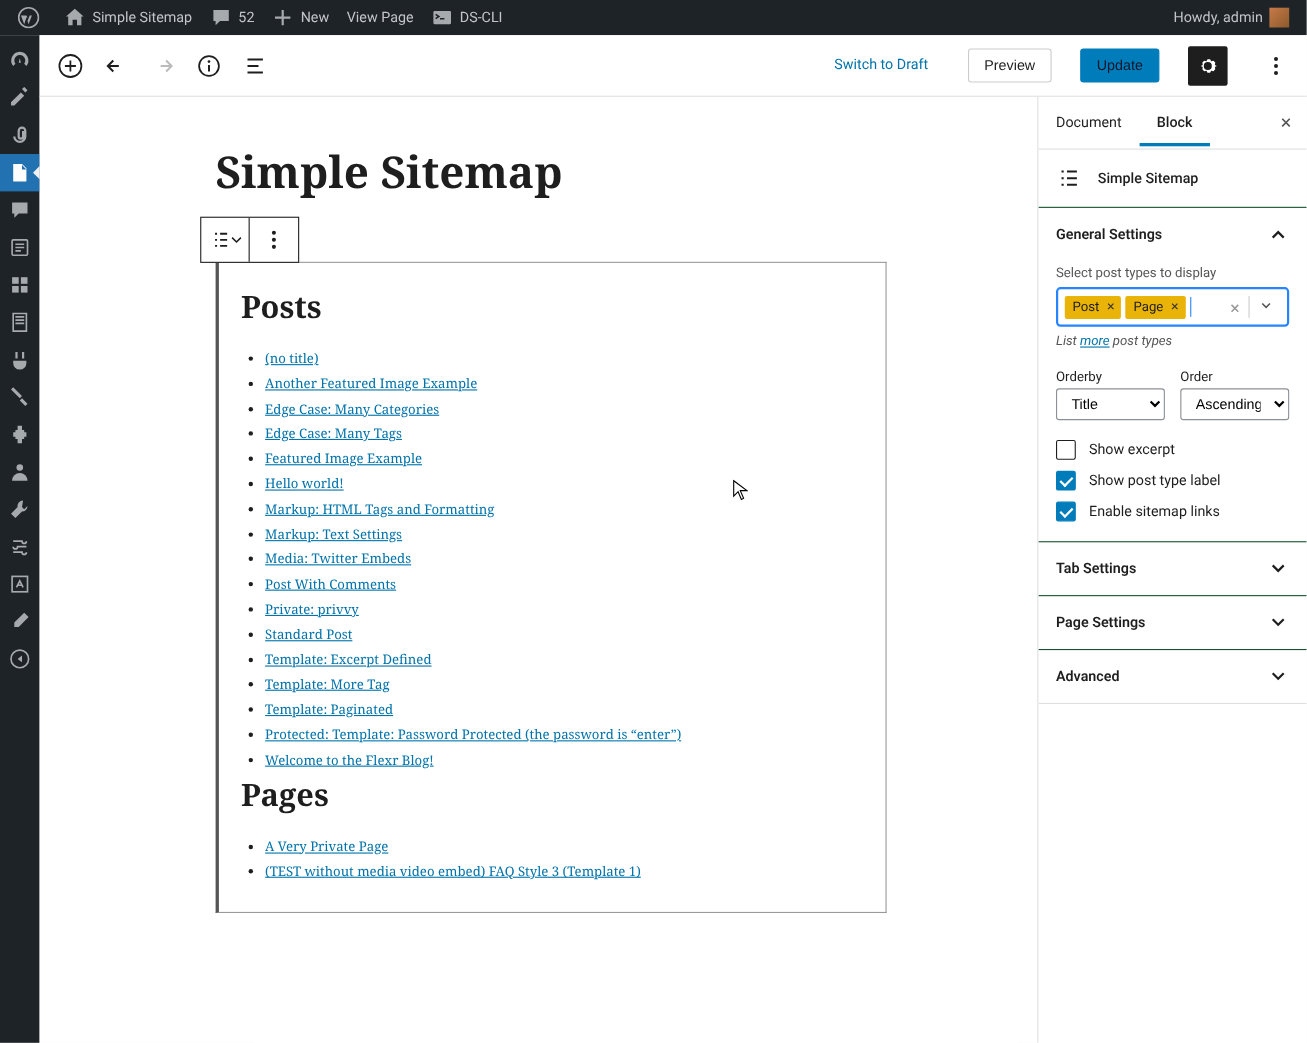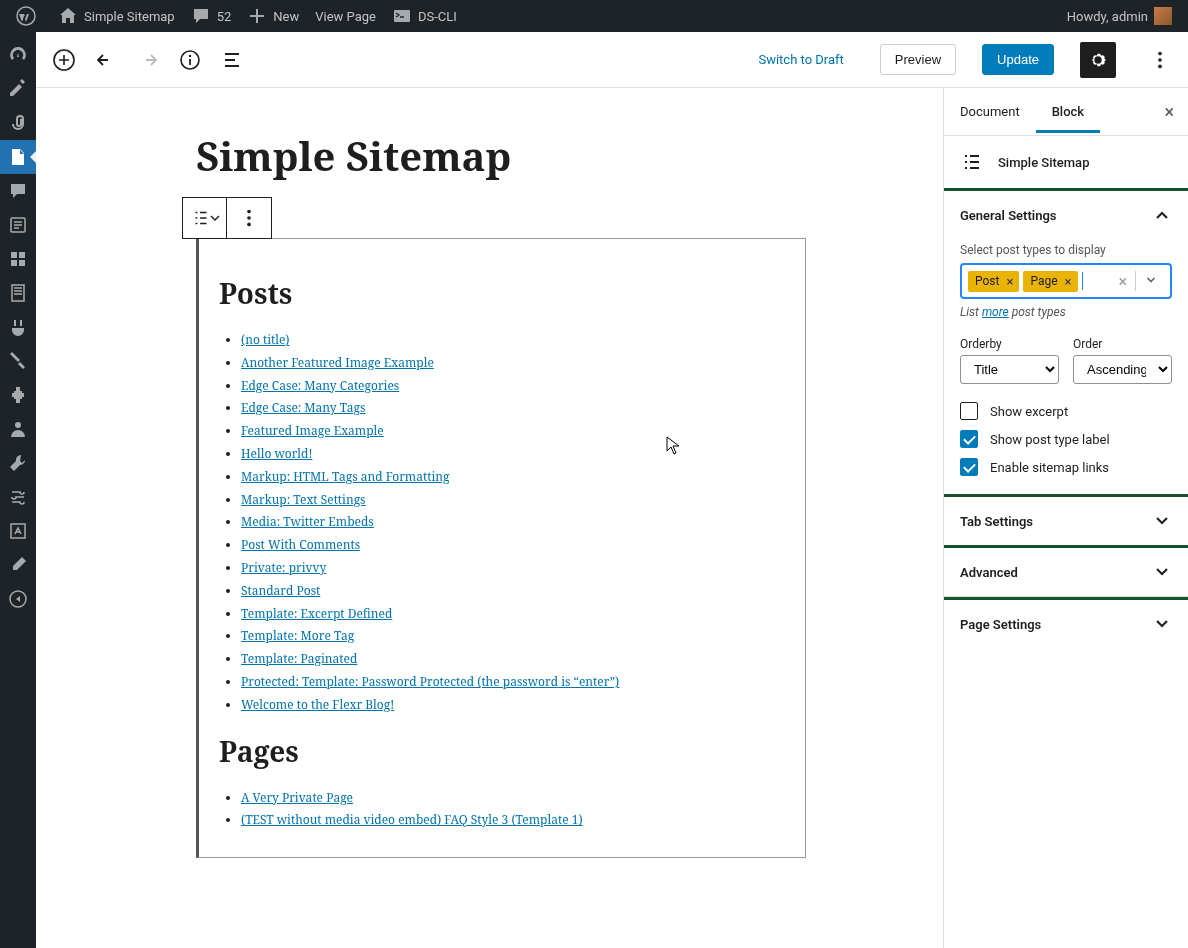--- a/index.html
+++ b/index.html
@@ -26,59 +26,59 @@
 
 .ed-header { height: 56px; border-bottom: 1px solid #e0e0e0; display: flex; align-items: center; justify-content: space-between; padding: 0 10px; }
 .ed-header-left { display: flex; align-items: center; gap: 6px; }
 .hbtn { width: 36px; height: 36px; display: flex; align-items: center; justify-content: center; border-radius: 2px; cursor: pointer; }
 .hbtn svg { width: 24px; height: 24px; fill: #1e1e1e; }
 .hbtn.circle svg { width:24px; height:24px; }
 .hbtn.disabled svg { fill: #bbb; }
 .ed-header-right { display: flex; align-items: center; gap: 26px; }
 .linkbtn { color: #0073aa; cursor: pointer; font-size: 13px; padding: 6px 10px; }
 .btn { border: 1px solid #ccc; background: #fff; padding: 7px 14px; border-radius: 3px; cursor: pointer; font-size: 13px; color:#1e1e1e;}
-.btn.primary { background: #007cba; border-color: #007cba; color: #ffffff; }
+.btn.primary { background: #007cba; border-color: #007cba; color: #0f172a; }
 .iconbtn { width: 36px; height: 36px; background: #1e1e1e; display: flex; align-items: center; justify-content: center; border-radius: 2px; cursor: pointer; }
 .iconbtn svg { fill: #fff; width: 22px; height: 22px; }
 .more-v { width: 36px; height: 36px; display: flex; align-items: center; justify-content: center; cursor: pointer; }
 .more-v svg { width: 22px; height:22px; fill:#1e1e1e; }
 
 
 .ed-body { flex: 1; display: flex; overflow: hidden; }
 .canvas-wrap { flex: 1; overflow-y: scroll; position: relative; }
 .canvas { padding: 40px 0 60px 0; max-width: 770px; margin: 0 0 0 160px; }
 .page-title { font-family: Georgia, "Noto Serif", serif; font-size: 40px; font-weight: 700; color: #1e1e1e; margin-bottom: 14px; }
 
 
 .block-toolbar { display: inline-flex; border: 1px solid #1e1e1e; background: #fff; margin-bottom: 0; position: relative; left:-14px;}
 .bt-item { width: 44px; height: 40px; display: flex; align-items: center; justify-content: center; border-right: 1px solid #1e1e1e; cursor: pointer; }
 .bt-item:last-child { border-right: none; }
 .bt-item svg { width: 22px; height: 22px; fill: #1e1e1e; }
 
 
 .sitemap-block { border: 1px solid #999; border-left: 3px solid #555; padding: 18px 20px 24px 20px; font-family: Georgia, "Noto Serif", serif; margin-top:-1px; width: 610px;}
-.sitemap-block h2 { font-size: 28px; font-weight: 700; margin: 17px 0 18px 0; }
+.sitemap-block h2 { font-size: 28px; font-weight: 700; margin: 3px 0 18px 0; }
 .sitemap-block ul { list-style: disc; padding-left: 22px; }
 .sitemap-block li { margin: 3px 0; font-size: 12px; line-height: 1.65; }
 .sitemap-block a { color: #0073aa; text-decoration: underline; }
 
 
 .cursor { position: absolute; left: 630px; top: 348px; width: 14px; height: 20px; pointer-events:none; z-index:50;}
 
 
 .sidebar { width: 245px; border-left: 1px solid #e0e0e0; background: #fff; display: flex; flex-direction: column; font-size: 13px; overflow-y:auto;}
 .sb-tabs { display: flex; border-bottom: 1px solid #e0e0e0; align-items:center; height:48px;}
 .sb-tab { padding: 14px 16px; cursor: pointer; color: #1e1e1e; }
 .sb-tab.active { border-bottom: 3px solid #007cba; font-weight: 500; padding-bottom:11px;}
 .sb-close { margin-left: auto; padding: 0 14px; cursor: pointer; font-size: 18px; color:#555;}
 .sb-block-header { display: flex; align-items: center; padding: 14px 16px; gap: 14px; }
 .sb-block-header svg { width: 24px; height: 24px; fill: #1e1e1e; }
 .sb-block-header span { font-size: 13px; font-weight: 500; }
 
-.panel { border-top: 3px solid #14532d; }
+.panel { border-top: 1px solid #14532d; }
 .panel-h { display: flex; align-items: center; justify-content: space-between; padding: 14px 16px; cursor: pointer; font-weight: 600; font-size:13px;}
 .panel-h svg { width: 20px; height: 20px; fill: #1e1e1e; }
 .panel-body { padding: 4px 16px 18px 16px; }
 .panel-body .lbl { font-size: 12px; color: #555; display: block; margin-bottom: 6px; }
 
 .multiselect { border: 2px solid #2684ff; border-radius: 4px; display: flex; align-items: center; padding: 4px 6px; gap: 4px; min-height: 36px; flex-wrap:wrap;}
 .chip { background: #eab308; border-radius: 2px; padding: 3px 4px 3px 7px; font-size: 12px; display: flex; align-items: center; gap: 5px; }
 .chip .x { cursor: pointer; font-size: 13px; color:#333; padding:0 2px;}
 .ms-cursor { width:1px; height:18px; background:#2684ff; }
 .ms-right { margin-left:auto; display:flex; align-items:center; gap:2px; }
@@ -426,31 +426,31 @@
       </div>
 
       <div class="panel">
         <div class="panel-h">
           <span>Tab Settings</span>
           <svg viewBox="0 0 20 20">
               <path d="M5 7l5 5 5-5" fill="none" stroke="#1e1e1e" stroke-width="2"></path>
             </svg>
         </div>
       </div>
+      <div class="panel">
+        <div class="panel-h">
+          <span>Page Settings</span>
+          <svg viewBox="0 0 20 20">
+              <path d="M5 7l5 5 5-5" fill="none" stroke="#1e1e1e" stroke-width="2"></path>
+            </svg>
+        </div>
+      </div>
       <div class="panel" style="border-bottom:1px solid #e0e0e0">
         <div class="panel-h">
           <span>Advanced</span>
           <svg viewBox="0 0 20 20">
               <path d="M5 7l5 5 5-5" fill="none" stroke="#1e1e1e" stroke-width="2"></path>
             </svg>
         </div>
       </div>
-      <div class="panel">
-        <div class="panel-h">
-          <span>Page Settings</span>
-          <svg viewBox="0 0 20 20">
-              <path d="M5 7l5 5 5-5" fill="none" stroke="#1e1e1e" stroke-width="2"></path>
-            </svg>
-        </div>
-      </div>
     </div>
   </div>
 </div>
 
 </body></html>

